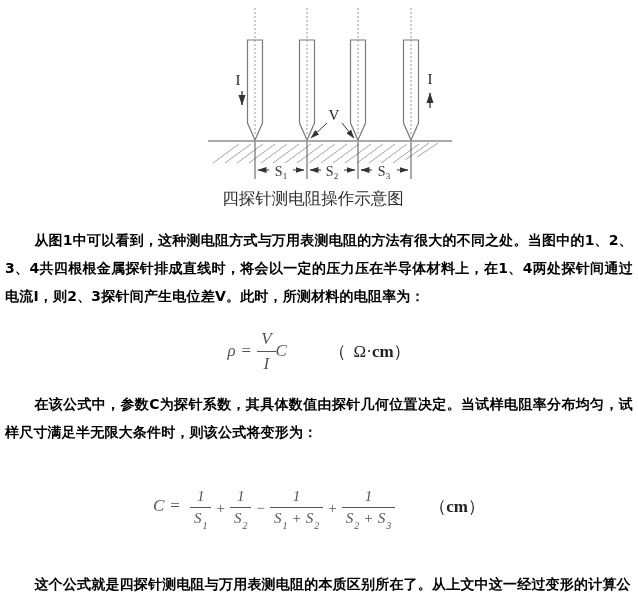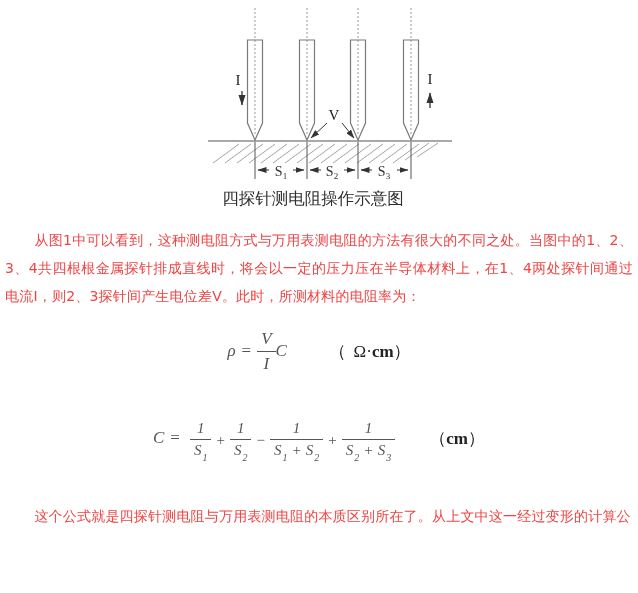--- a/index.html
+++ b/index.html
@@ -9,22 +9,22 @@
     font-family:"DejaVu Sans","Liberation Sans",sans-serif;
   }
   .doc { width:638px; padding:0 5px; }
 
   
   .figure { width:638px; }
   svg.diagram { display:block; }
 
   
   p.body-text {
-    font-size:14px; line-height:28px; color:#ef4444;
-    text-indent:2.1em; text-align:justify; letter-spacing:0.2px;
+    font-size:14px; line-height:28px; color:#000000;
+    text-indent:2.1em; text-align:justify; letter-spacing:0.2px;font-weight:bold;
   }
   .p1 { margin-top:12px; }
   .p2 { margin-top:12px; }
   .p3 { margin-top:20px; }
 
   
   .formula {
     display:flex; justify-content:center; align-items:center;
     color:#555555;
     font-family:"Liberation Serif","DejaVu Serif",serif;
@@ -142,20 +142,21 @@
       <span class="fnum it">V</span>
       <span class="fden it">I</span>
     </span>
     <span class="it">C</span>
     <span class="f1-gap"></span>
     <span class="unit"><span>（</span> 
       <span>Ω</span><span>·</span><span class="bold-cm">cm</span><span>）</span>
     </span>
   </div>
 
+  <p class="body-text p2">在该公式中，参数C为探针系数，其具体数值由探针几何位置决定。当试样电阻率分布均匀，试样尺寸满足半无限大条件时，则该公式将变形为：</p>
 
   <div class="formula f2-wrap">
     <span class="it">C</span>
     <span class="eq-sp">=</span>
     <span class="frac">
       <span class="fden">
         <span class="den-row">
           <span class="frac">
             <span class="fnum it">1</span>
             <span class="fden"><span class="it">S</span><sub class="ms">1</sub></span>

